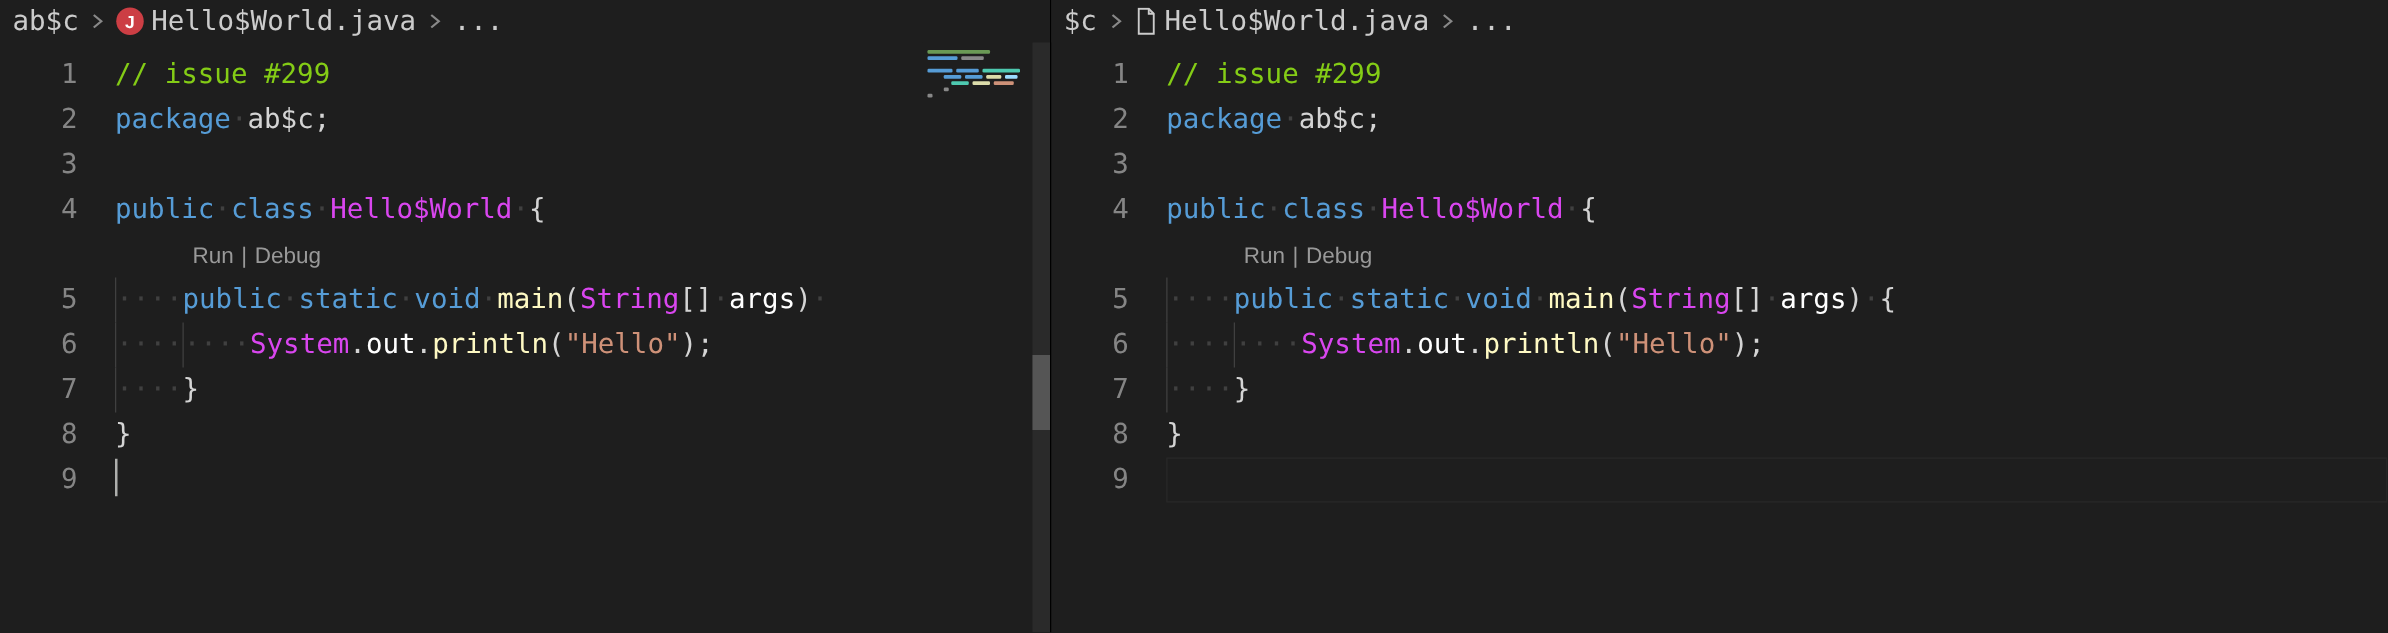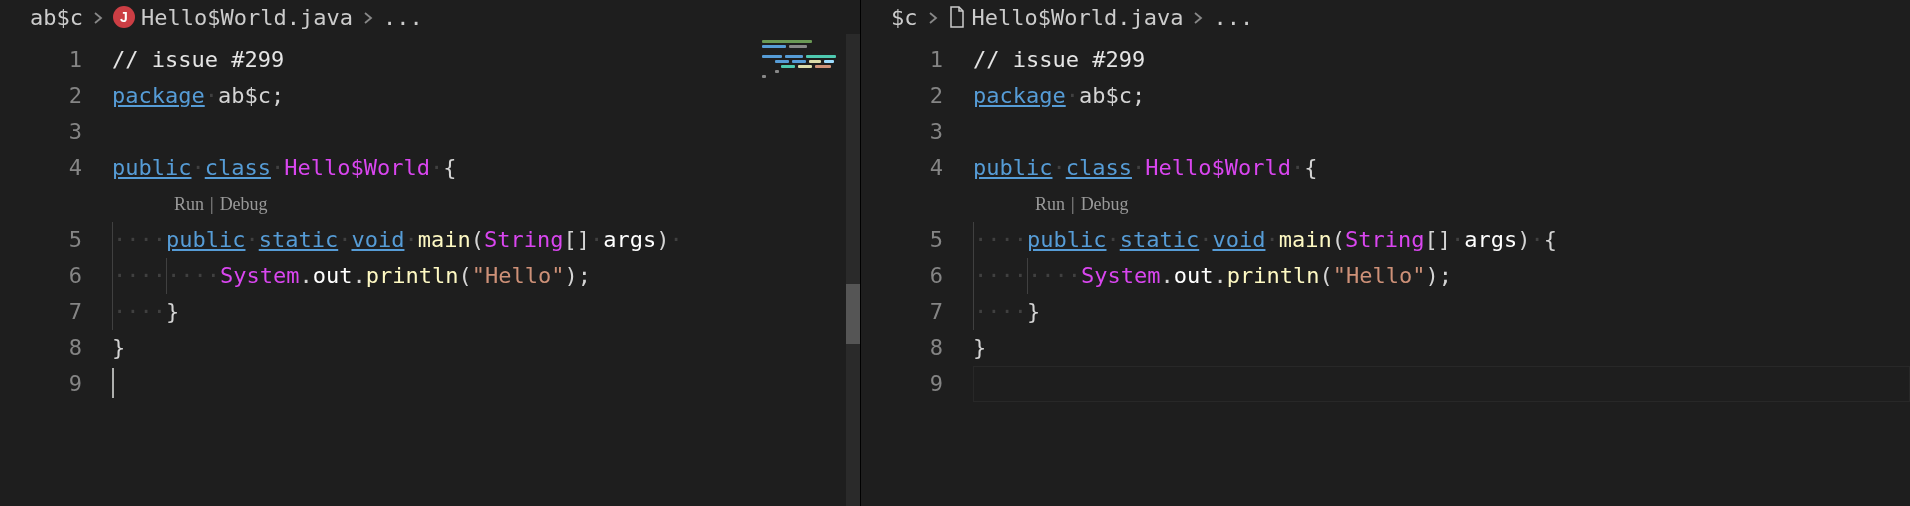--- a/index.html
+++ b/index.html
@@ -11,21 +11,20 @@
     width: 1910px;
     height: 506px;
     overflow: hidden;
     display: flex;
   }
   .pane {
     height: 100%;
     position: relative;
     display: flex;
     flex-direction: column;
-    margin-left: 20px;
   }
   .pane-left { width: 840px; }
   .pane-right { flex: 1; }
   .divider {
     width: 1px;
     background: #000;
     height: 100%;
   }
   .breadcrumb {
     display: flex;
@@ -87,26 +86,26 @@
     height: 36px;
     line-height: 36px;
     white-space: pre;
   }
   .codelens {
     height: 36px;
     line-height: 36px;
     font-size: 18px;
     color: #999999;
     padding-left: 62px;
-    font-family: Liberation Serif, serif;
+    font-family: Liberation Sans, sans-serif;
   }
   .codelens .lens-sep { margin: 0 6px; }
   .codelens .lens-link { cursor: pointer; }
-  .tok-comment { color: #e5e5e5; }
-  .tok-keyword { color: #569cd6; text-decoration: underline; }
+  .tok-comment { color: #84cc16; }
+  .tok-keyword { color: #569cd6; }
   .tok-type    { color: #d946ef; }
   .tok-method  { color: #fef9c3; }
   .tok-var     { color: #ffffff; }
   .tok-string  { color: #ce9178; }
   .tok-punc    { color: #d4d4d4; }
   .tok-plain   { color: #d4d4d4; }
   .ws-dot { color: #404040; }
   .indent-guide {
     border-left: 1px solid #404040;
     display: inline-block;

